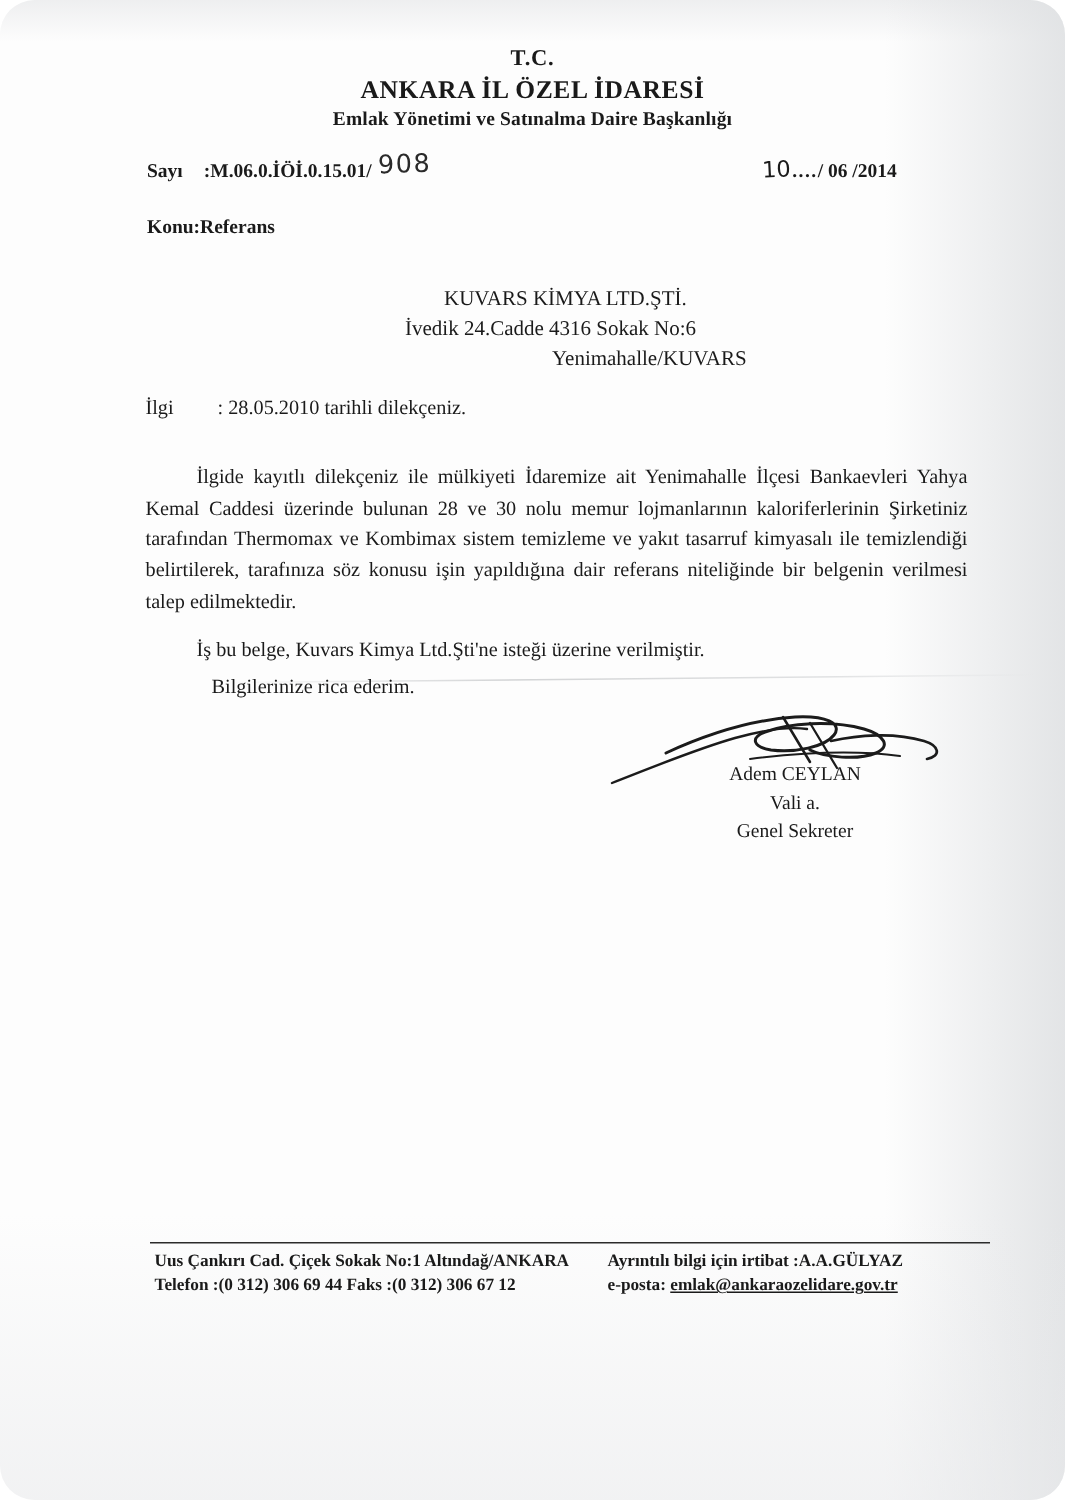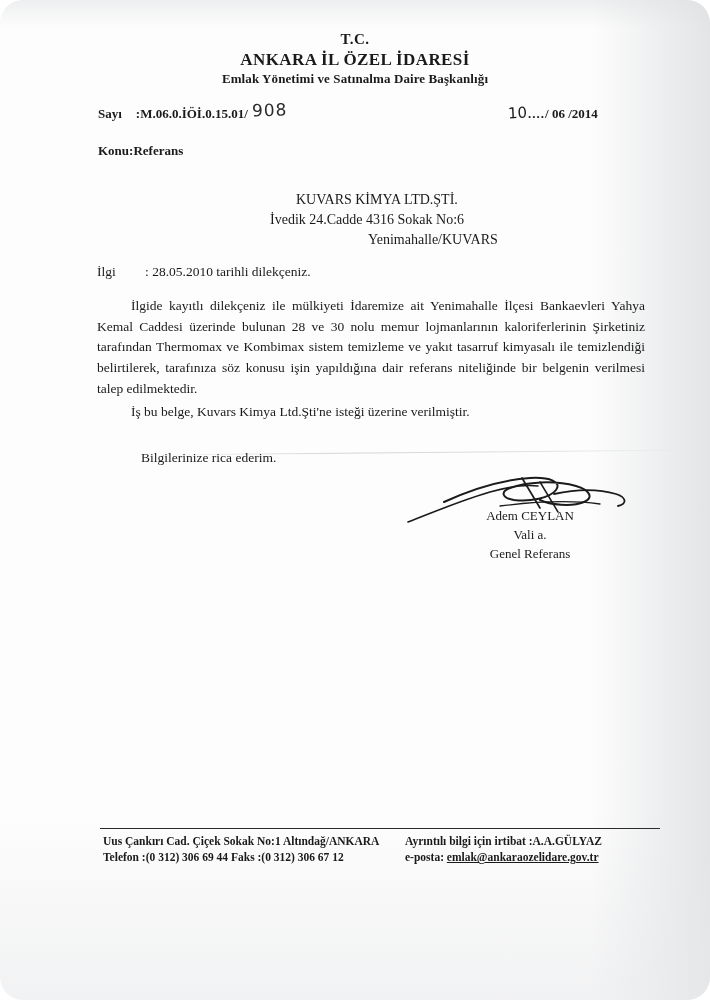--- a/index.html
+++ b/index.html
@@ -128,21 +128,21 @@
   
   .body {
     position: absolute;
     top: 296px; left: 97px;
     width: 548px;
     font-size: 13.5px;
     line-height: 1.53;
     text-align: justify;
   }
   .body p {
-    margin: 0 0 3px 0;
+    margin: 12px 0 3px 0;
     text-indent: 34px;
   }
   .body p.tight { margin-bottom: 0; }
   .closing {
     position: absolute;
     top: 450px; left: 97px;
     width: 548px;
     font-size: 13.5px;
     text-indent: 44px;
   }
@@ -249,21 +249,21 @@
                  C168 35, 146 33, 136 28" stroke-width="2.0"></path>
         <path d="M118 6 C124 16, 130 26, 136 36" stroke-width="1.7"></path>
         <path d="M136 10 C142 20, 148 30, 154 40" stroke-width="1.5"></path>
         <path d="M150 22 C168 18, 192 16, 212 22 C222 25, 224 32, 214 34" stroke-width="1.8"></path>
         <path d="M96 34 C128 30, 166 28, 196 32" stroke-width="1.3"></path>
       </g>
     </svg>
     <div class="sig-lines">
       <div>Adem CEYLAN</div>
       <div>Vali a.</div>
-      <div>Genel Referans</div>
+      <div>Genel Sekreter</div>
     </div>
   </div>
 
   <div class="footer-rule"></div>
 
   <div class="footer-left">
     <div>Uus Çankırı Cad. Çiçek Sokak No:1 Altındağ/ANKARA</div>
     <div>Telefon :(0 312) 306 69 44  Faks :(0 312) 306 67 12</div>
   </div>
 

